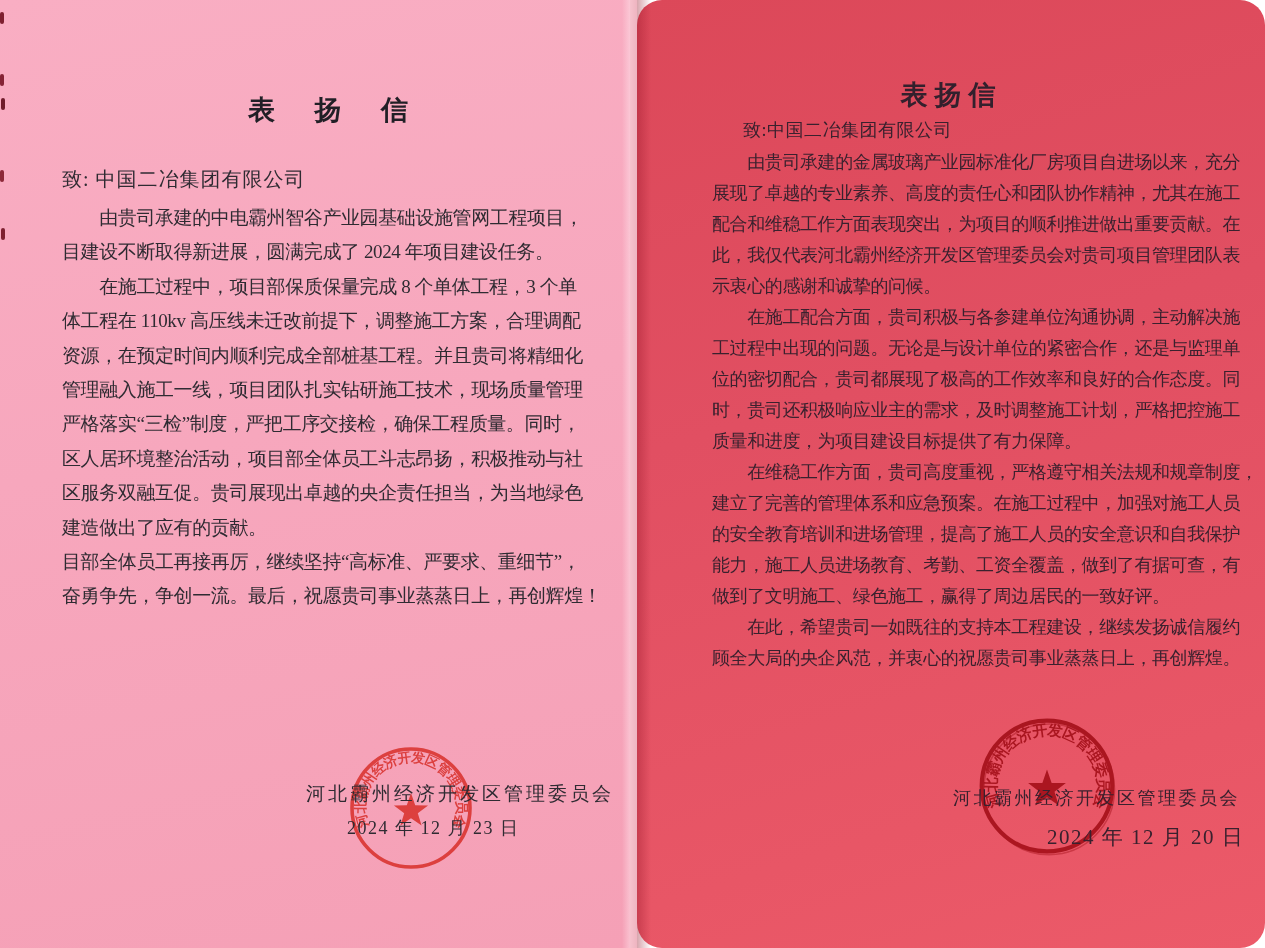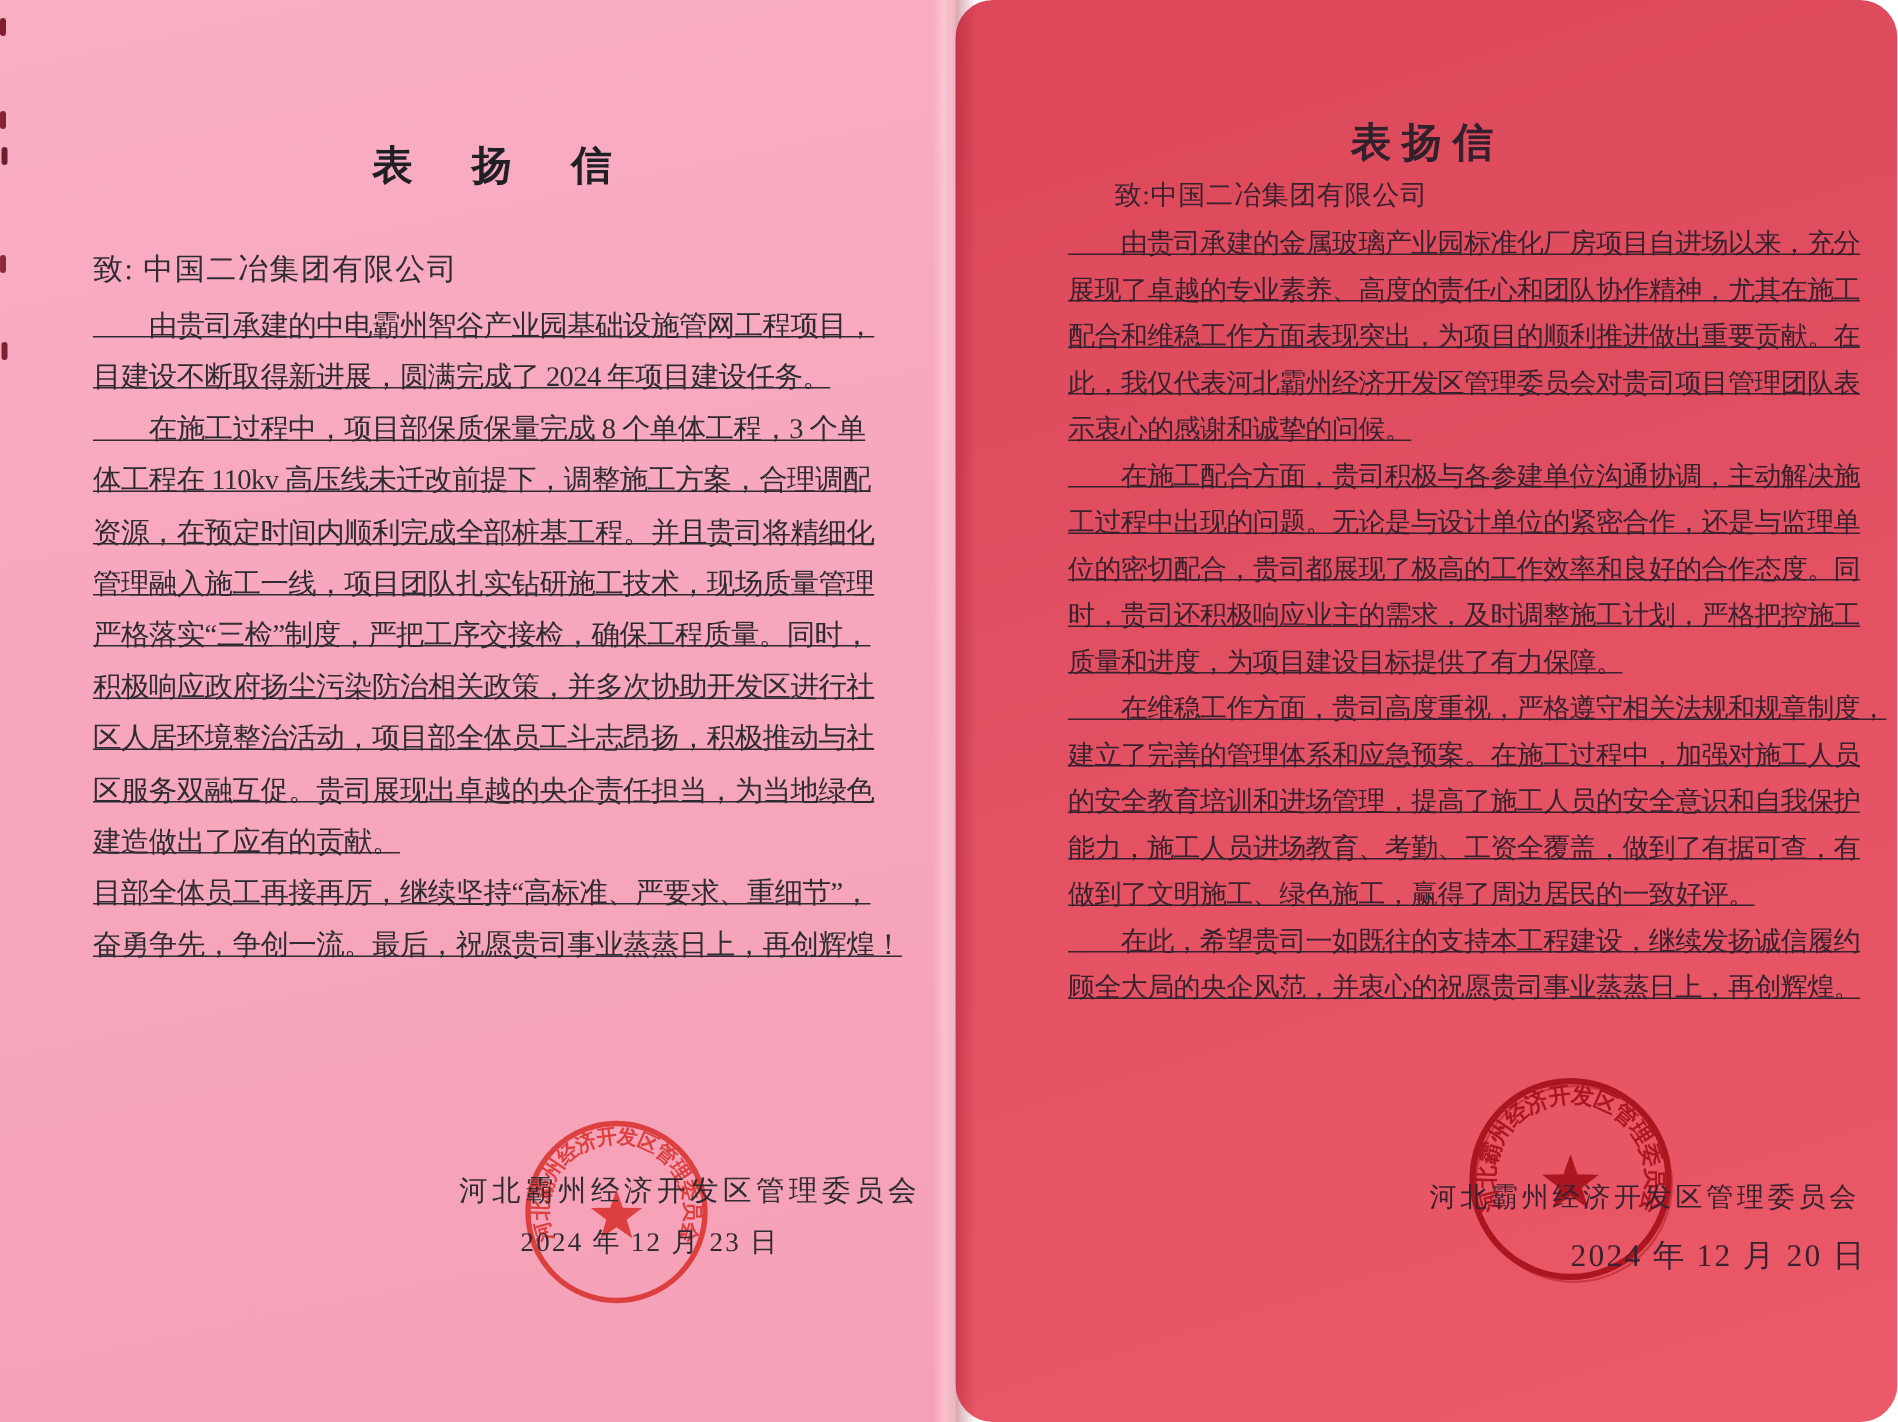--- a/index.html
+++ b/index.html
@@ -55,21 +55,21 @@
     letter-spacing:7px; text-indent:7px; color:#33202d;
   }
   .greeting { position:absolute; white-space:nowrap; }
   .page-left .greeting  { left:62px;  top:166px; font-size:20px; color:#2f2b32; letter-spacing:1px; }
   .page-right .greeting { left:106px; top:118px; font-size:18px; color:#39212e; letter-spacing:.5px; }
   .body-block { position:absolute; }
   .page-left  .body-block { left:62px; top:201px; width:512px; font-size:19px;
                             line-height:34.4px; color:#2f2b32; letter-spacing:-.4px; }
   .page-right .body-block { left:75px; top:147px; width:532px; font-size:18px;
                             line-height:31px; color:#3a212e; letter-spacing:-.4px; }
-  .line { white-space:nowrap;text-decoration:underline; }
+  .line { white-space:nowrap; }
   .sig-org, .sig-date { position:absolute; white-space:nowrap; }
   .page-left .sig-org  { left:306px; top:781px; font-size:19px; letter-spacing:3px; color:#2f2b32; }
   .page-left .sig-date { left:347px; top:816px; font-size:18px; letter-spacing:1.5px; color:#2f2b32; }
   .page-right .sig-org  { left:316px; top:786px; font-size:18px; letter-spacing:2.5px; color:#39212e; }
   .page-right .sig-date { left:410px; top:823px; font-size:21px; letter-spacing:1.5px; color:#39212e; }
   
   .stamp { position:absolute; mix-blend-mode:multiply; filter:blur(.5px); }
   .stamp-left  { left:336px; top:733px; width:150px; height:150px; opacity:.82; }
   .stamp-right { left:327px; top:703px; width:166px; height:166px; opacity:.9; }
   .stamp text {
@@ -85,21 +85,20 @@
   <div class="title">表 扬 信</div>
   <div class="greeting">致: 中国二冶集团有限公司</div>
   <div class="body-block" id="left-body">
       <div class="line">　　由贵司承建的中电霸州智谷产业园基础设施管网工程项目，</div>
       <div class="line">目建设不断取得新进展，圆满完成了 2024 年项目建设任务。</div>
       <div class="line">　　在施工过程中，项目部保质保量完成 8 个单体工程，3 个单</div>
       <div class="line">体工程在 110kv 高压线未迁改前提下，调整施工方案，合理调配</div>
       <div class="line">资源，在预定时间内顺利完成全部桩基工程。并且贵司将精细化</div>
       <div class="line">管理融入施工一线，项目团队扎实钻研施工技术，现场质量管理</div>
       <div class="line">严格落实“三检”制度，严把工序交接检，确保工程质量。同时，</div>
-      <div class="line">积极响应政府扬尘污染防治相关政策，并多次协助开发区进行社</div>
       <div class="line">区人居环境整治活动，项目部全体员工斗志昂扬，积极推动与社</div>
       <div class="line">区服务双融互促。贵司展现出卓越的央企责任担当，为当地绿色</div>
       <div class="line">建造做出了应有的贡献。</div>
       <div class="line">目部全体员工再接再厉，继续坚持“高标准、严要求、重细节”，</div>
       <div class="line">奋勇争先，争创一流。最后，祝愿贵司事业蒸蒸日上，再创辉煌！</div>
     </div>
 
   <svg class="stamp stamp-left" viewBox="0 0 150 150">
     <circle cx="75" cy="75" r="59" fill="none" stroke="#df4030" stroke-width="3.6"></circle>
     <polygon fill="#df4030" points="75,60 79.2,72.2 92.1,72.4 81.8,80.2 85.6,92.6 75,85.2 64.4,92.6 68.2,80.2 57.9,72.4 70.8,72.2"></polygon>

